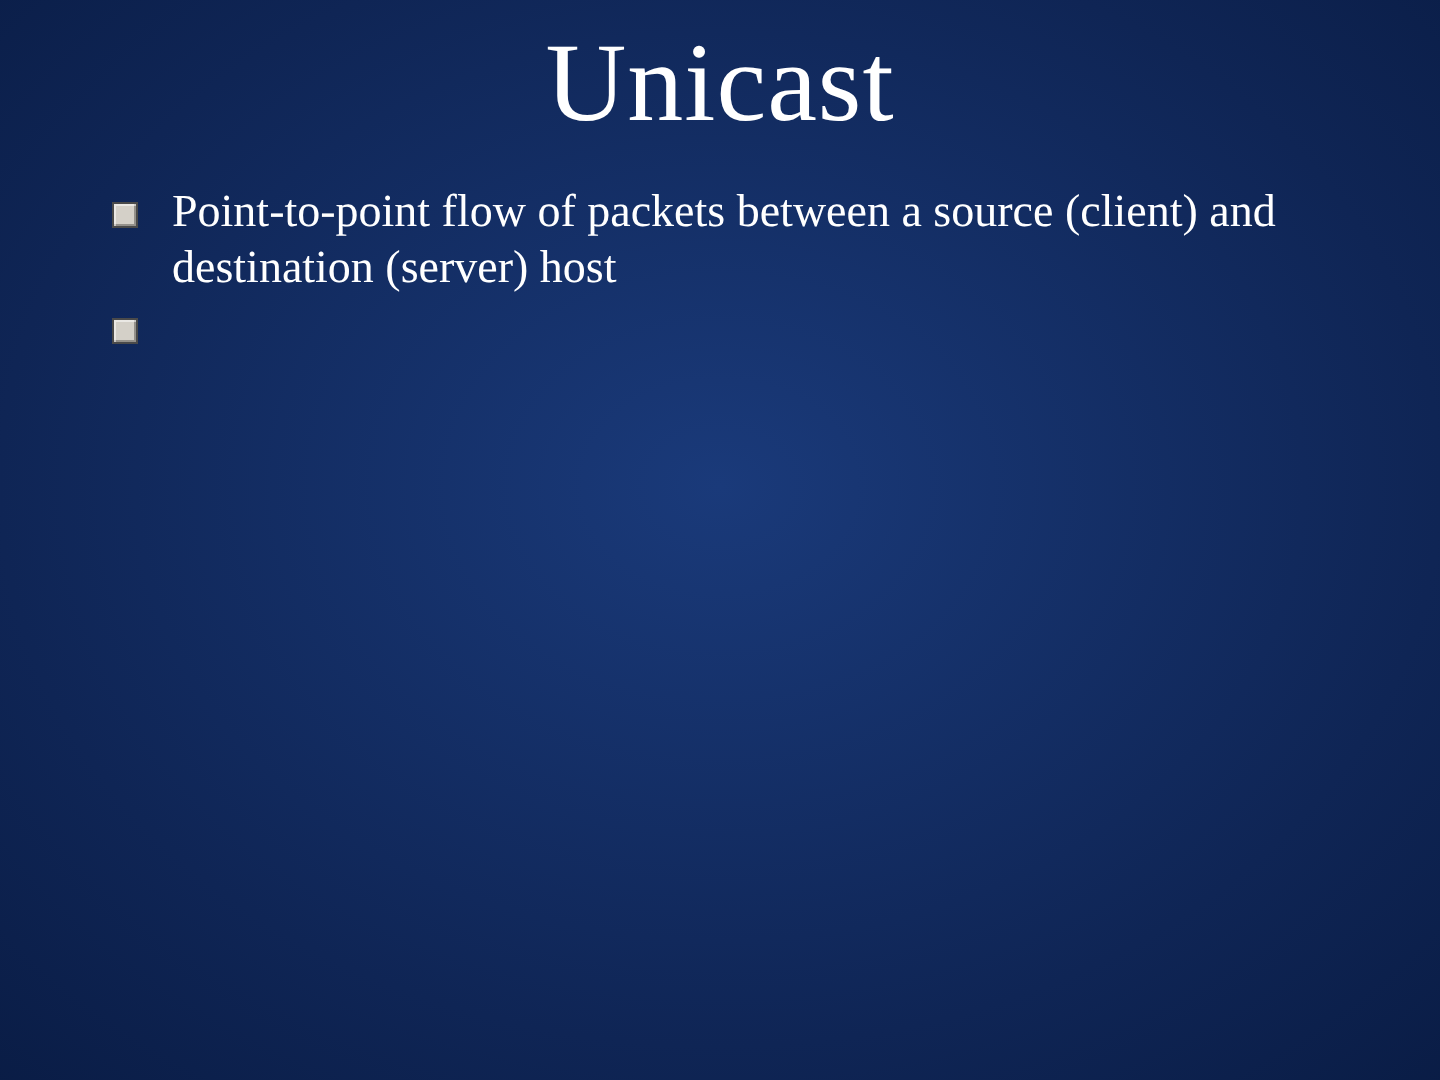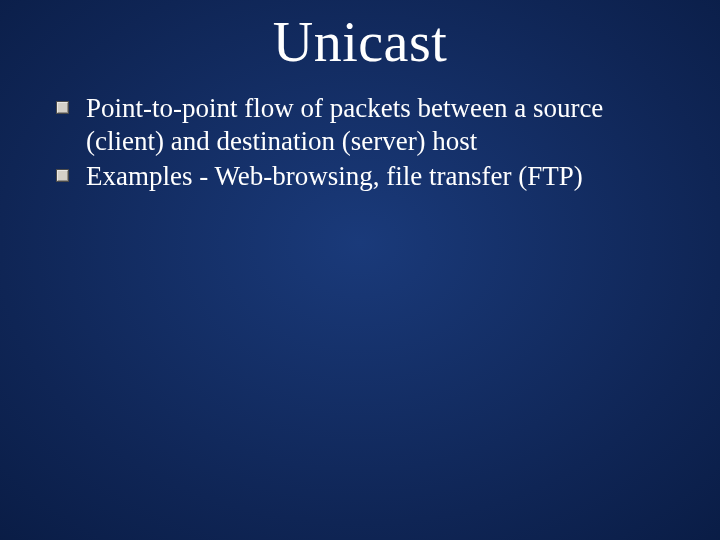--- a/index.html
+++ b/index.html
@@ -30,21 +30,21 @@
     letter-spacing: 0.5px;
   }
   .body-list {
     list-style: none;
     padding: 0 0 0 12px;
     margin: 0;
   }
   .body-list li {
     position: relative;
     padding-left: 34px;
-    font-size: 27px;
+    font-size: 23px;
     line-height: 1.22;
     margin-bottom: 2px;
     font-weight: 400;
   }
   .bullet-marker {
     position: absolute;
     left: 4px;
     top: 9px;
     width: 11px;
     height: 11px;
@@ -64,16 +64,15 @@
       <span>Point-to-point flow of packets between a source (client) and destination (server) host</span>
     </li>
     <li>
       <span class="bullet-marker"></span>
     </li>
     <li>
       <span class="bullet-marker"></span>
     </li>
     <li>
       <span class="bullet-marker"></span>
-      <span> Examples - Web-browsing,  file transfer (FTP)</span>
     </li>
   </ul>
 </div>
 
 </body></html>

